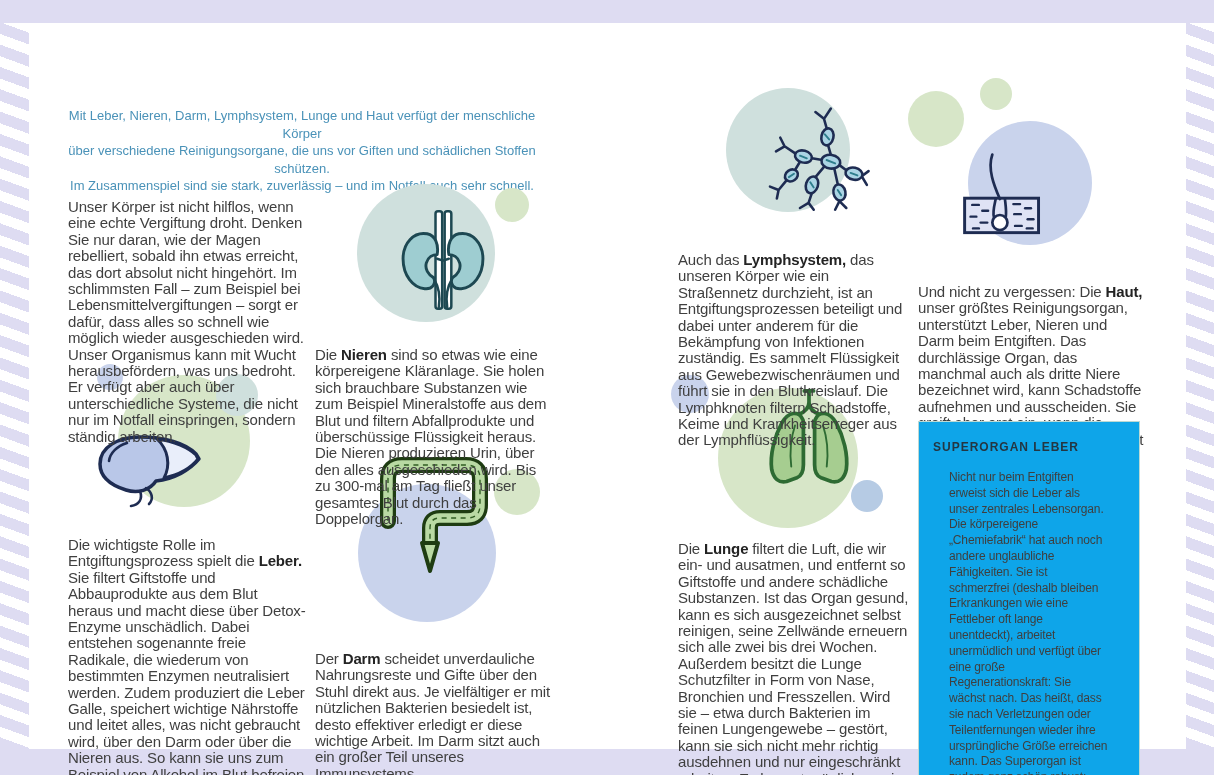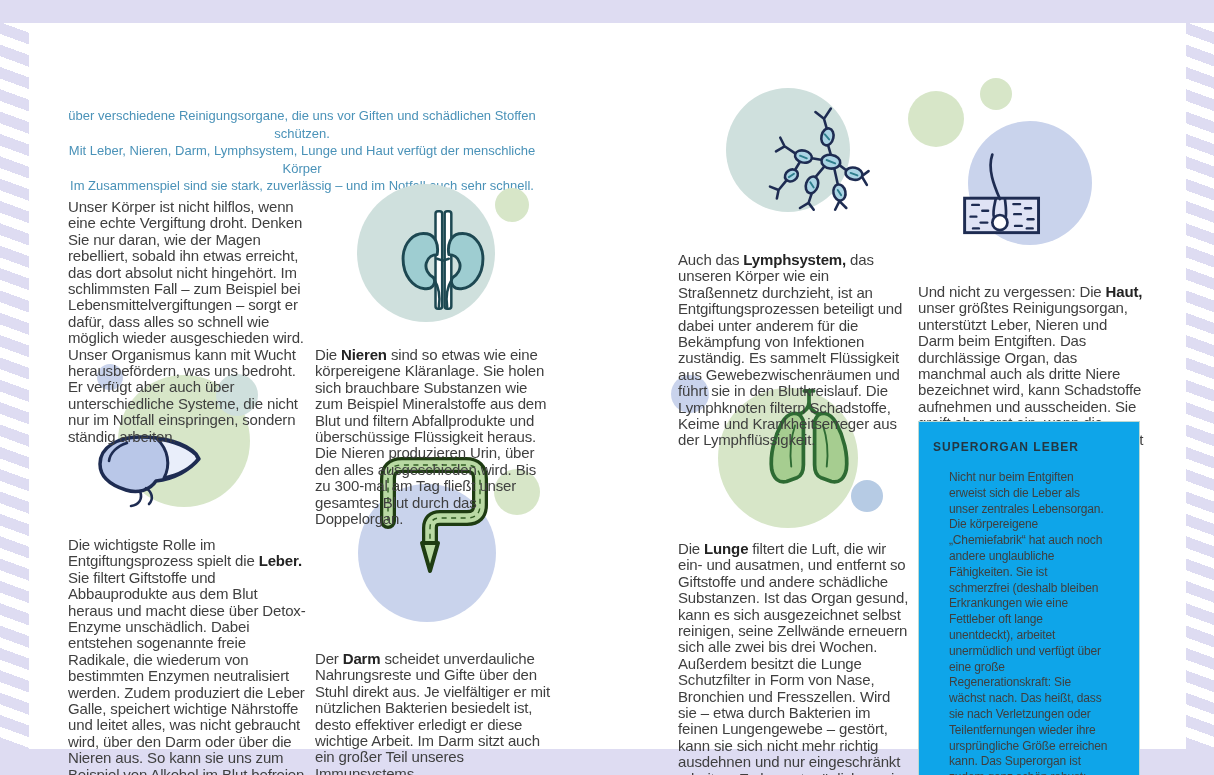--- a/index.html
+++ b/index.html
@@ -73,22 +73,22 @@
 <body>
 
 <div id="page">
 
   <div class="bar bar-top"></div>
   <div class="bar bar-bottom"></div>
   <div class="stripe-band stripe-left"></div>
   <div class="stripe-band stripe-right"></div>
 
   <div class="intro">
+    <div>Mit Leber, Nieren, Darm, Lymphsystem, Lunge und Haut verfügt der menschliche Körper</div>
     <div>über verschiedene Reinigungsorgane, die uns vor Giften und schädlichen Stoffen schützen.</div>
-    <div>Mit Leber, Nieren, Darm, Lymphsystem, Lunge und Haut verfügt der menschliche Körper</div>
     <div>Im Zusammenspiel sind sie stark, zuverlässig – und im Notfall auch sehr schnell.</div>
   </div>
 
   <p class="para" style="left:68px;top:184px;width:236px;"><span>Unser Körper ist nicht hilflos, wenn eine echte Vergiftung droht. Denken Sie nur daran, wie der Magen rebelliert, sobald ihn etwas erreicht, das dort absolut nicht hingehört. Im schlimmsten Fall – zum Beispiel bei Lebensmittelvergiftungen – sorgt er dafür, dass alles so schnell wie möglich wieder ausgeschieden wird. Unser Organismus kann mit Wucht herausbefördern, was uns bedroht. Er verfügt aber auch über unterschiedliche Systeme, die nicht nur im Notfall einspringen, sondern ständig arbeiten.</span></p>
 
   <div class="illo" style="left:68px;top:346px;width:215px;height:172px;">
     <div class="circle c-lav" style="left:29px;top:18px;width:26px;height:26px;"></div>
     <div class="circle c-green" style="left:50px;top:29px;width:132px;height:132px;"></div>
     <div class="circle c-teal" style="left:148px;top:28px;width:42px;height:42px;"></div>
     <svg style="left:25px;top:84px;" width="112" height="78" viewBox="0 0 112 78">

